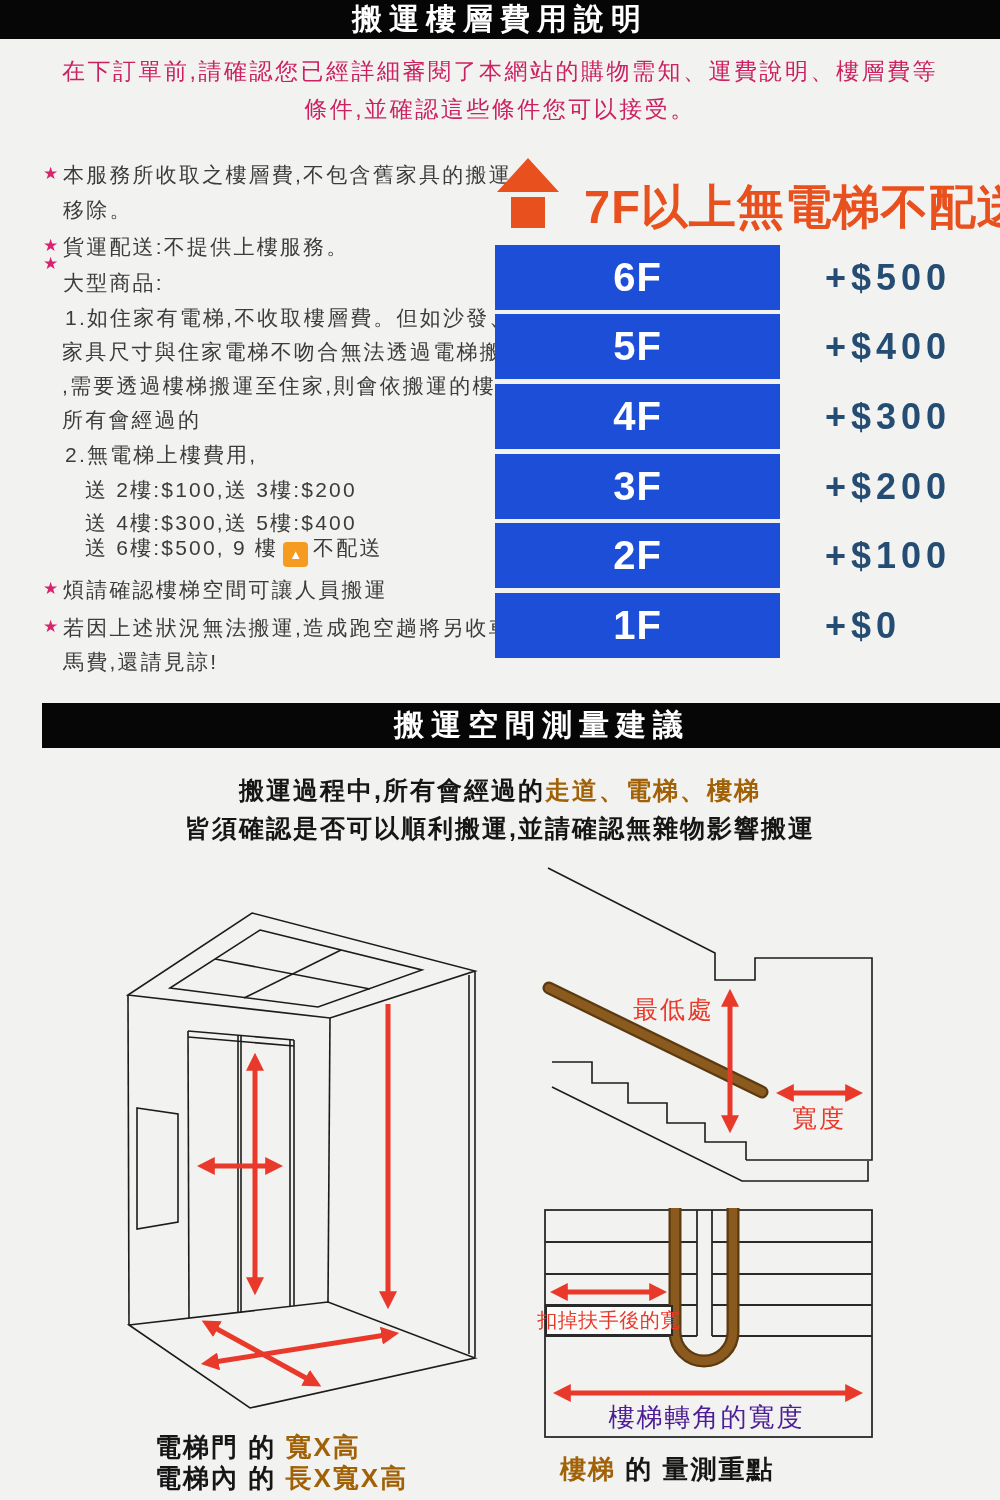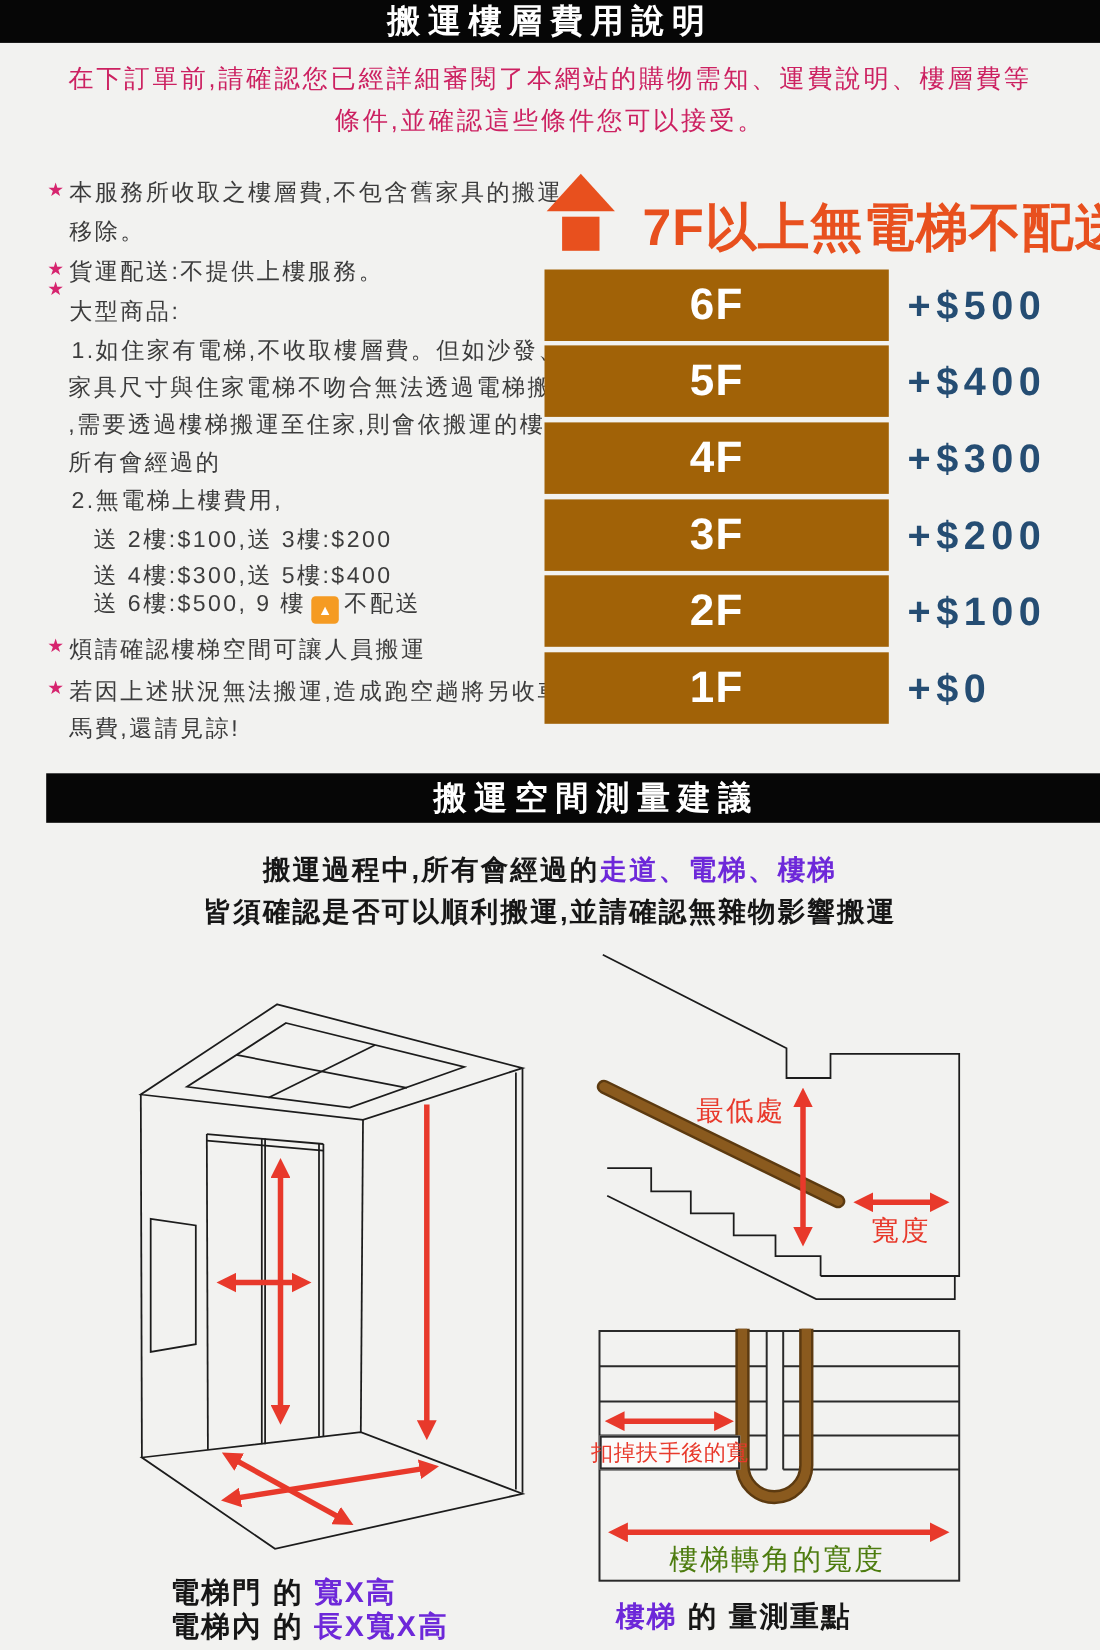--- a/index.html
+++ b/index.html
@@ -13,39 +13,39 @@
   .intro{position:absolute;top:52px;left:0;width:100%;text-align:center;
          color:#cc2161;font-size:23px;line-height:38px;letter-spacing:2.5px;}
   .notes{position:absolute;left:35px;top:147px;width:470px;height:545px;}
   .nline{position:absolute;font-size:21px;letter-spacing:2.2px;color:#3c3c3c;white-space:nowrap;}
   .star{position:absolute;color:#d6246e;font-size:17px;}
   .badge{display:inline-block;width:25px;height:25px;background:#f59b22;color:#ffffff;
          border-radius:4px;text-align:center;line-height:25px;font-size:13px;
          margin:0 5px;vertical-align:-4px;letter-spacing:0;}
   .no-title{position:absolute;left:584px;top:176px;font-size:47px;font-weight:bold;
             color:#e8501e;letter-spacing:1px;white-space:nowrap;}
-  .bar{position:absolute;left:495px;width:313px;height:65px;background:#a16207;
+  .bar{position:absolute;left:495px;width:285px;height:65px;background:#1d4ed8;
        color:#ffffff;font-size:40px;font-weight:bold;display:flex;align-items:center;
        justify-content:center;letter-spacing:1px;}
   .price{position:absolute;left:825px;width:175px;height:65px;font-size:36px;font-weight:bold;
          color:#254d73;display:flex;align-items:center;letter-spacing:5px;white-space:nowrap;}
   .advice{position:absolute;left:0;width:100%;text-align:center;font-size:25px;
           font-weight:bold;letter-spacing:2px;color:#161616;}
   .advice1{top:774px;}
   .advice2{top:812px;}
-  .red{color:#6d28d9;}
+  .red{color:#a16207;}
   .dlabel{position:absolute;color:#e8392b;font-size:25px;letter-spacing:2px;white-space:nowrap;}
   .lowest-label{left:633px;top:993px;}
   .width-label{left:792px;top:1102px;}
   .rail-box{position:absolute;left:545px;top:1305px;width:128px;height:31px;
             border:2px solid #2a2a2a;background:#fbfbfa;box-sizing:border-box;
             display:flex;align-items:center;justify-content:center;
             font-size:20px;color:#e8392b;letter-spacing:0.5px;white-space:nowrap;}
   .corner-label{position:absolute;left:560px;top:1400px;width:293px;text-align:center;
-                font-size:26px;color:#4d7c0f;letter-spacing:2px;}
+                font-size:26px;color:#4c1d95;letter-spacing:2px;}
   .cap{position:absolute;font-size:26px;font-weight:bold;letter-spacing:2px;
        color:#161616;white-space:nowrap;}
   .cap-door{left:155px;top:1430px;}
   .cap-inside{left:155px;top:1461px;}
   .cap-stair{left:560px;top:1452px;width:293px;text-align:left;}
   svg{position:absolute;}
   .sv-elevator{left:90px;top:880px;}
   .sv-stairs{left:520px;top:858px;}
   .sv-rail{left:535px;top:1198px;}
 </style>

